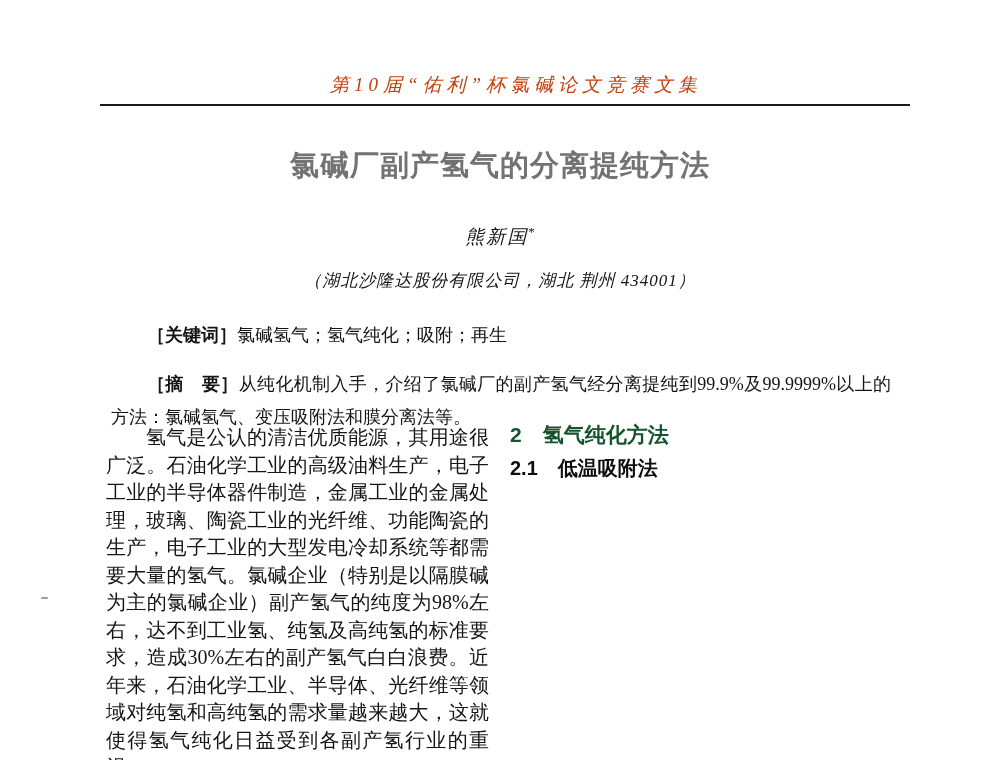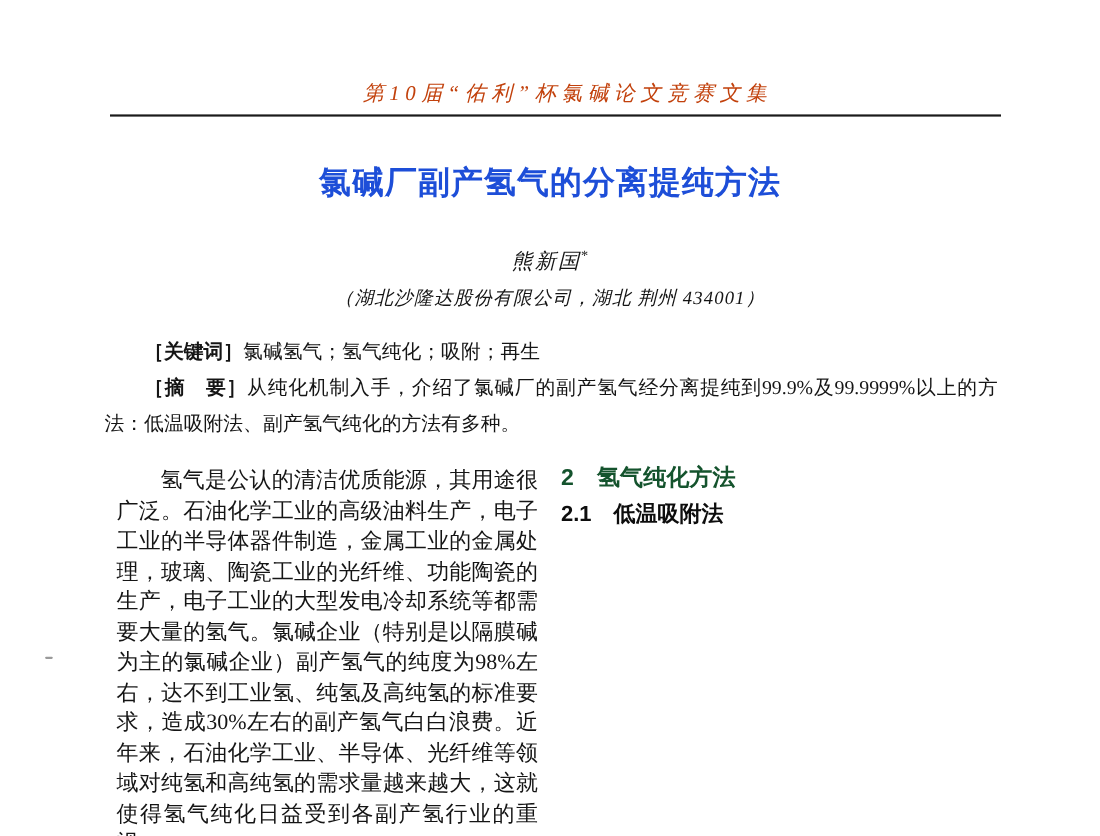--- a/index.html
+++ b/index.html
@@ -40,57 +40,57 @@
     position: absolute;
     top: 146px;
     left: 0;
     width: 100%;
     margin: 0;
     text-align: center;
     font-family: "Liberation Sans", "DejaVu Sans", sans-serif;
     font-weight: bold;
     font-size: 29px;
     letter-spacing: 1px;
-    color: #1d4ed8;
+    color: #737373;
   }
   .author-line {
     position: absolute;
     top: 224px;
     left: 0;
     width: 100%;
     text-align: center;
     font-style: italic;
     font-size: 19px;
     letter-spacing: 2px;
   }
   .author-line sup {
     font-size: 13px;
     font-style: normal;
     letter-spacing: 0;
   }
   .affiliation {
     position: absolute;
-    top: 259px;
+    top: 269px;
     left: 0;
     width: 100%;
     text-align: center;
     font-style: italic;
     font-size: 17px;
     letter-spacing: 1px;
   }
   .meta {
     position: absolute;
     top: 303px;
     left: 95px;
     width: 812px;
     font-size: 18px;
     line-height: 33px;
   }
   .meta p {
-    margin: 0;
+    margin: 16px;
     text-indent: 2em;
     text-align: justify;
   }
   .meta-label {
     font-family: "Liberation Sans", "DejaVu Sans", sans-serif;
     font-weight: bold;
   }
   .body-columns {
     position: absolute;
     top: 413px;
@@ -155,21 +155,21 @@
     <span>熊新国</span><sup>*</sup>
   </div>
 
   <div class="affiliation">（湖北沙隆达股份有限公司，湖北 荆州 434001）</div>
 
   <div class="meta">
     <p class="keywords">
       <span class="meta-label">［关键词］</span><span>氯碱氢气；氢气纯化；吸附；再生</span>
     </p>
     <p class="abstract">
-      <span class="meta-label">［摘　要］</span><span>从纯化机制入手，介绍了氯碱厂的副产氢气经分离提纯到99.9%及99.9999%以上的方法：低温吸附法、副产氢气纯化的方法有多种。</span>
+      <span class="meta-label">［摘　要］</span><span>从纯化机制入手，介绍了氯碱厂的副产氢气经分离提纯到99.9%及99.9999%以上的方法：氯碱氢气、变压吸附法和膜分离法等。</span>
     </p>
   </div>
 
   <div class="body-columns">
 
     <div class="col">
       <p class="para indent">氢气是公认的清洁优质能源，其用途很广泛。石油化学工业的高级油料生产，电子工业的半导体器件制造，金属工业的金属处理，玻璃、陶瓷工业的光纤维、功能陶瓷的生产，电子工业的大型发电冷却系统等都需要大量的氢气。氯碱企业（特别是以隔膜碱为主的氯碱企业）副产氢气的纯度为98%左右，达不到工业氢、纯氢及高纯氢的标准要求，造成30%左右的副产氢气白白浪费。近年来，石油化学工业、半导体、光纤维等领域对纯氢和高纯氢的需求量越来越大，这就使得氢气纯化日益受到各副产氢行业的重视。</p>
       <p class="para indent">副产氢气纯化的方法有多种，按机制可分为化</p>
     </div>
 

